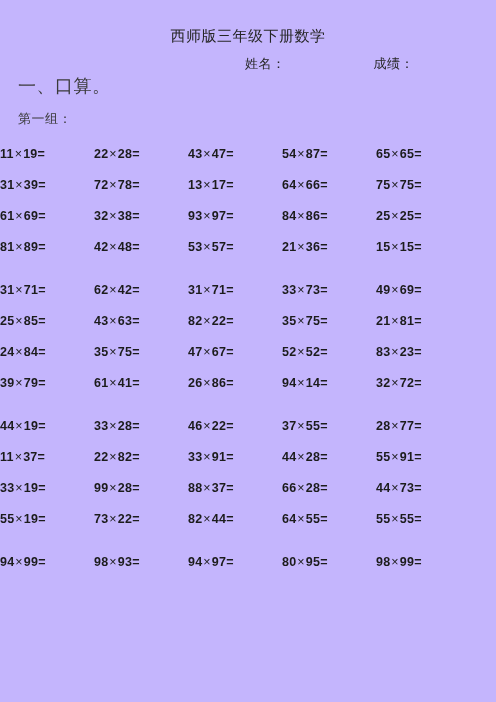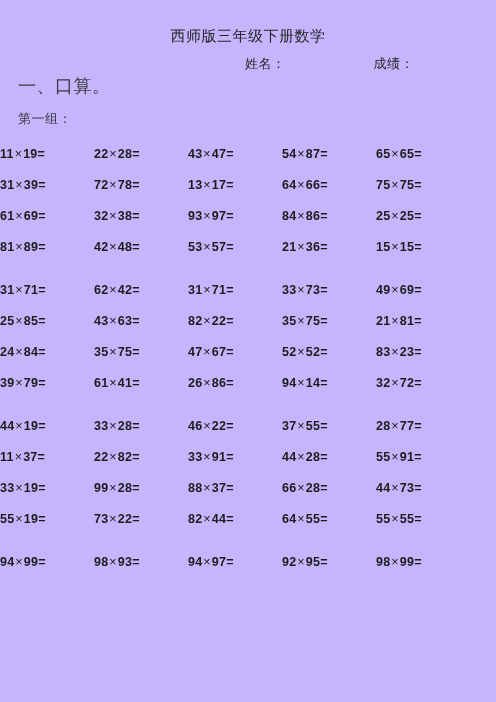--- a/index.html
+++ b/index.html
@@ -193,20 +193,20 @@
           <div class="problem"><span>82</span><span class="op">×</span><span>44</span><span>=</span></div>
           <div class="problem"><span>64</span><span class="op">×</span><span>55</span><span>=</span></div>
           <div class="problem"><span>55</span><span class="op">×</span><span>55</span><span>=</span></div>
         </div>
       </div>
       <div class="group">
         <div class="problem-row">
           <div class="problem"><span>94</span><span class="op">×</span><span>99</span><span>=</span></div>
           <div class="problem"><span>98</span><span class="op">×</span><span>93</span><span>=</span></div>
           <div class="problem"><span>94</span><span class="op">×</span><span>97</span><span>=</span></div>
-          <div class="problem"><span>92</span><span class="op">×</span><span>95</span><span>=</span></div>
+          <div class="problem"><span>80</span><span class="op">×</span><span>95</span><span>=</span></div>
           <div class="problem"><span>98</span><span class="op">×</span><span>99</span><span>=</span></div>
         </div>
         <div class="problem-row"></div>
       </div>
     </div>
 
 </div>
 
 </body></html>

